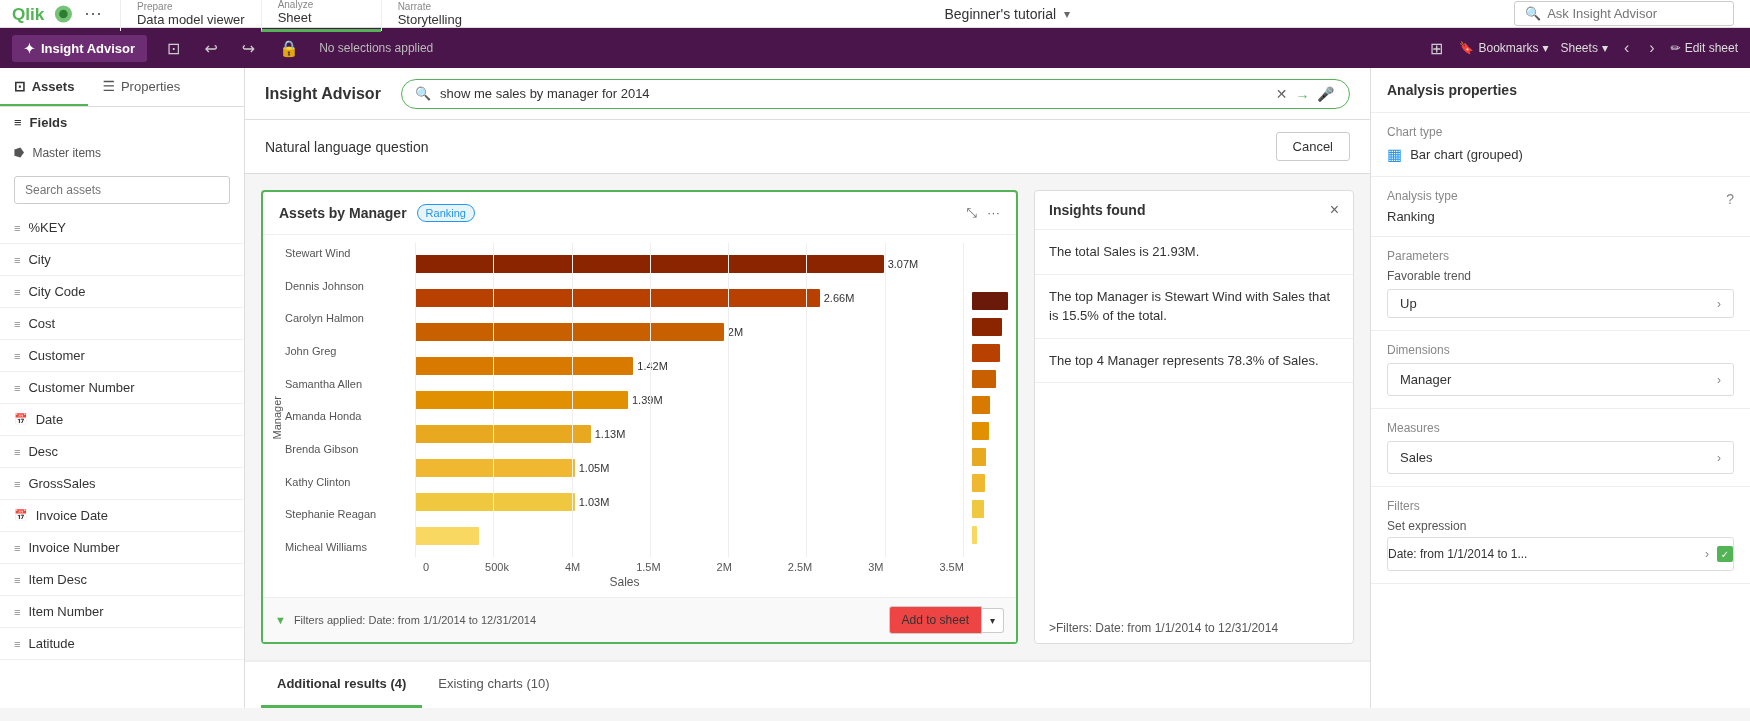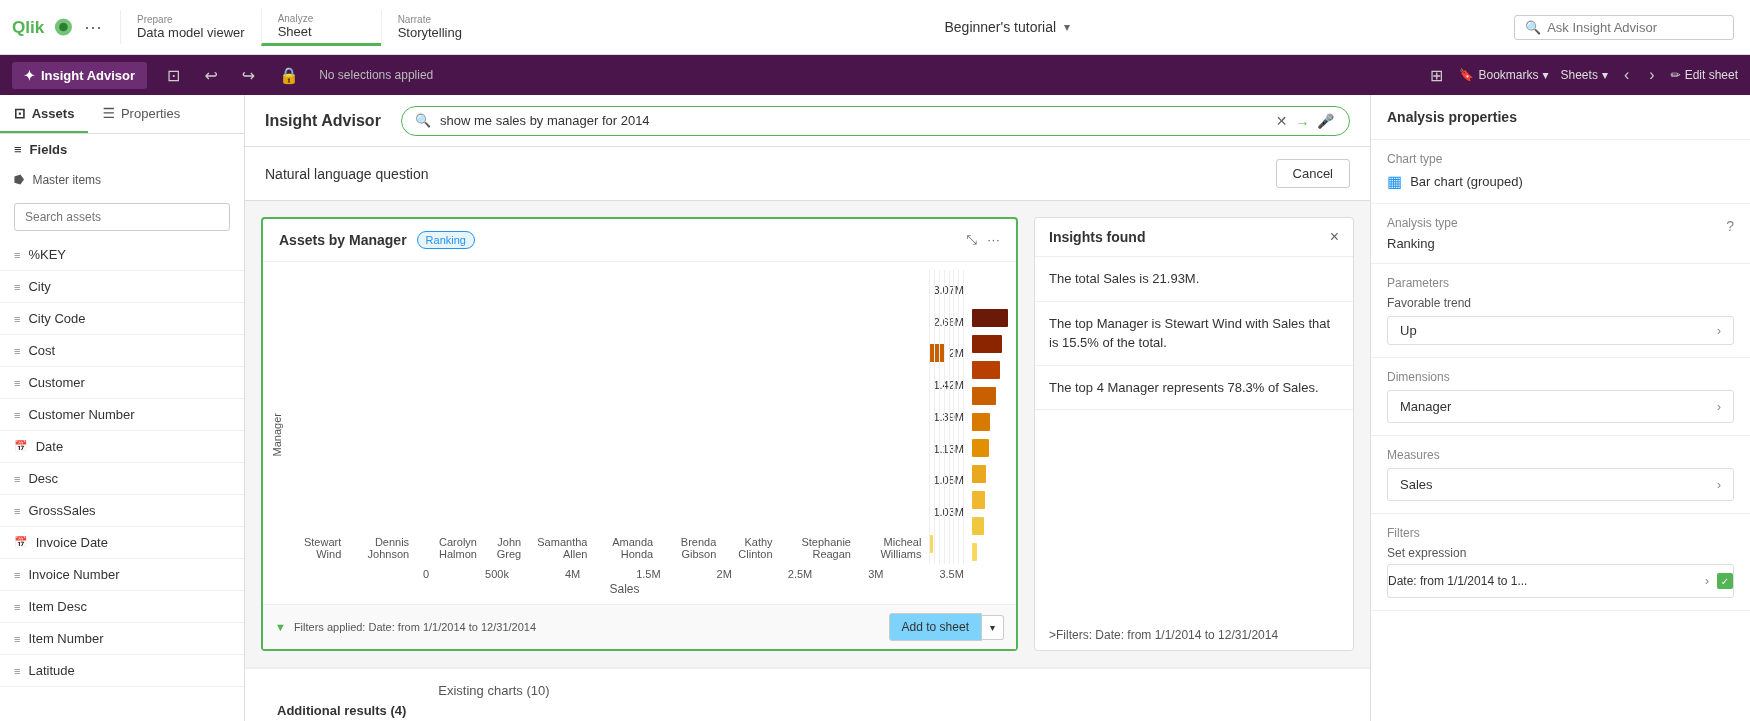--- a/index.html
+++ b/index.html
@@ -1,20 +1,20 @@
 <!DOCTYPE html>
 <html><head>
   <meta charset="utf-8">
   <style>
     * { box-sizing: border-box; margin: 0; padding: 0; font-family: 'Segoe UI', Arial, sans-serif; }
     body { width: 1750px; height: 721px; overflow: hidden; background: #f5f5f5; font-size: 13px; }
 
     
     .top-nav {
-      display: flex; align-items: center; height: 55px;
+      display: flex; align-items: center; height: 28px;
       background: #fff; border-bottom: 1px solid #ddd;
     }
     .top-nav-logo {
       display: flex; align-items: center; padding: 0 12px; gap: 6px;
     }
     .qlik-logo { width: 60px; height: 28px; }
     .nav-dots { font-size: 18px; color: #555; padding: 0 6px; cursor: pointer; }
     .nav-section {
       display: flex; flex-direction: column; padding: 4px 16px;
       border-left: 1px solid #eee; min-width: 120px; cursor: pointer;
@@ -152,22 +152,22 @@
     }
     .chart-header-icons { margin-left: auto; display: flex; gap: 10px; color: #666; cursor: pointer; }
 
     .chart-body {
       flex: 1; display: flex; padding: 8px 8px 4px 8px; gap: 8px; overflow: hidden;
     }
     .bar-chart-inner {
       display: flex; flex: 1;
     }
     .y-axis {
-      display: flex; flex-direction: row; justify-content: space-between;
-      padding: 4px 0; min-width: 130px; align-items: flex-end; padding-right: 8px;
+      display: flex; flex-direction: column; justify-content: space-between;
+      padding: 4px 0; min-width: 130px; align-items: flex-start; padding-right: 8px;
     }
     .y-label { font-size: 11px; color: #555; text-align: right; }
     .y-axis-title {
       writing-mode: vertical-rl; transform: rotate(180deg);
       font-size: 11px; color: #555; margin-right: 2px; align-self: center;
     }
     .bar-row { display: flex; align-items: center; height: 22px; }
     .bar-fill { height: 18px; border-radius: 1px; }
     .bar-value { font-size: 11px; color: #333; margin-left: 4px; }
 
@@ -196,21 +196,21 @@
     .filters-bar {
       display: flex; align-items: center; padding: 8px 12px;
       background: #f9f9f9; border-top: 1px solid #eee;
       font-size: 11px; color: #555; gap: 8px;
     }
     .filter-icon { color: #52b454; }
     .add-to-sheet-btn {
       margin-left: auto; display: flex; align-items: center; gap: 0;
     }
     .add-btn-main {
-      padding: 6px 12px; background: #7dd3fc; border: 1px solid #ccc;
+      padding: 6px 12px; background: #ef4444; border: 1px solid #ccc;
       border-radius: 3px 0 0 3px; font-size: 12px; cursor: pointer; color: #333;
     }
     .add-btn-dropdown {
       padding: 6px 8px; background: #fff; border: 1px solid #ccc; border-left: none;
       border-radius: 0 3px 3px 0; font-size: 10px; cursor: pointer; color: #333;
     }
 
     
     .insights-panel {
       width: 320px; background: #fff; border: 1px solid #ddd; border-radius: 4px;
@@ -230,21 +230,21 @@
     .insight-filter { color: #555; font-size: 12px; padding: 8px 14px; }
 
     
     .bottom-tabs {
       display: flex; border-top: 2px solid #eee; background: #fff; padding: 0 16px;
     }
     .bottom-tab {
       padding: 14px 16px; font-size: 13px; color: #555; cursor: pointer;
       border-bottom: 3px solid transparent;
     }
-    .bottom-tab.active { color: #333; border-bottom: 3px solid #52b454; font-weight: 600; margin-top: 20px; }
+    .bottom-tab.active { color: #333; border-bottom: 3px solid #52b454; font-weight: 600; }
 
     
     .right-panel {
       width: 380px; background: #fff; border-left: 1px solid #ddd;
       display: flex; flex-direction: column; overflow-y: auto;
     }
     .analysis-header {
       padding: 14px 16px; font-size: 14px; font-weight: 600; color: #333;
       border-bottom: 1px solid #eee;
     }

